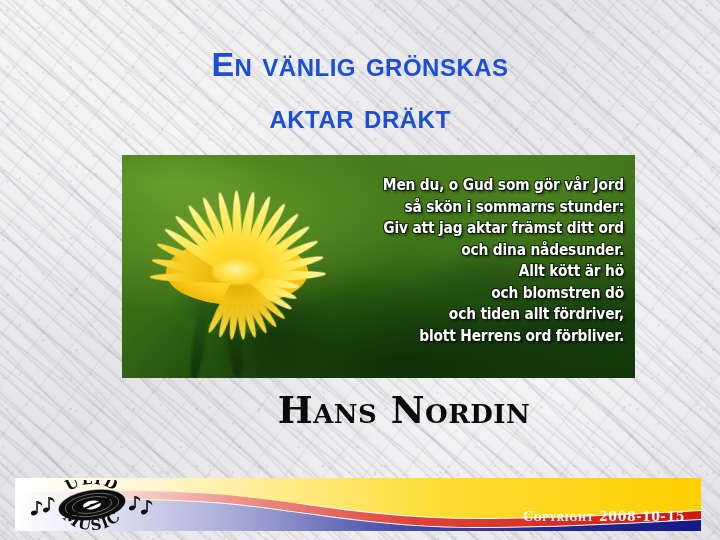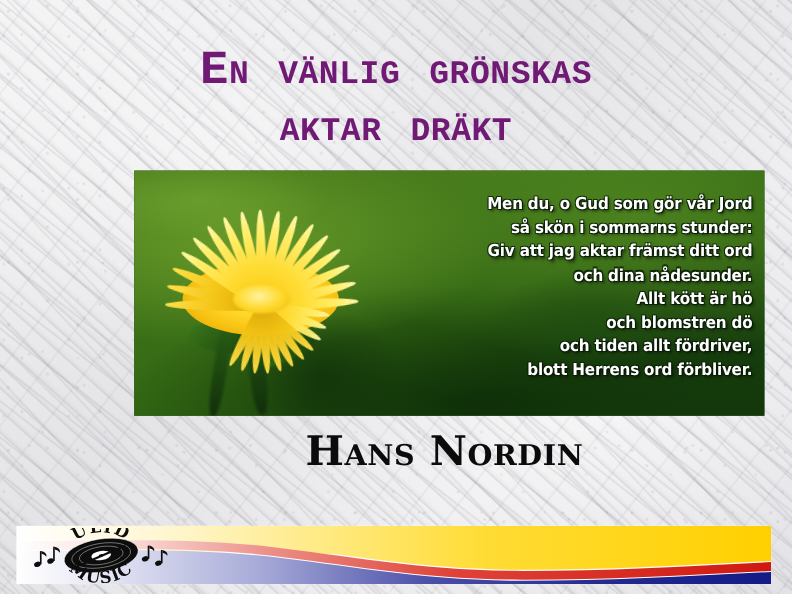--- a/index.html
+++ b/index.html
@@ -77,36 +77,36 @@
   
   .title-block {
     position: absolute;
     top: 38px;
     left: 0;
     width: 720px;
     text-align: center;
     z-index: 5;
   }
   .title-line {
-    font-family: Liberation Mono, monospace;
+    font-family: Liberation Sans, sans-serif;
     font-variant: small-caps;
     font-weight: 700;
-    font-size: 43px;
+    font-size: 34px;
     line-height: 52px;
     letter-spacing: 0.5px;
-    color: #701a75;
+    color: #1d4ed8;
     white-space: nowrap;
   }
 
   
   .photo {
     position: absolute;
     left: 122px;
     top: 155px;
-    width: 573px;
+    width: 513px;
     height: 223px;
     overflow: hidden;
     z-index: 5;
     background: #1d4a10;
   }
   .photo-bg {
     position: absolute;
     inset: 0;
     background-image:
       radial-gradient(ellipse 55% 60% at 18% 30%, rgba(150,200,60,0.45), rgba(0,0,0,0) 72%),
@@ -434,14 +434,15 @@
         <ellipse cx="104" cy="28" rx="3.1" ry="2.3" transform="rotate(-20 104 28)"></ellipse>
         <rect x="106.3" y="16" width="1.5" height="12"></rect>
         <path d="M107.8 16 q5 1.5 4.4 5.2 q-1.6 -2.6 -4.4 -2.8 z"></path>
         <ellipse cx="116" cy="32" rx="3.1" ry="2.3" transform="rotate(-20 116 32)"></ellipse>
         <rect x="118.3" y="20" width="1.5" height="12"></rect>
         <path d="M119.8 20 q5 1.5 4.4 5.2 q-1.6 -2.6 -4.4 -2.8 z"></path>
       </g>
     </svg>
   </div>
 
+  <div class="copyright">Copyright 2008-10-15</div>
 
 </div>
 
 </body></html>

